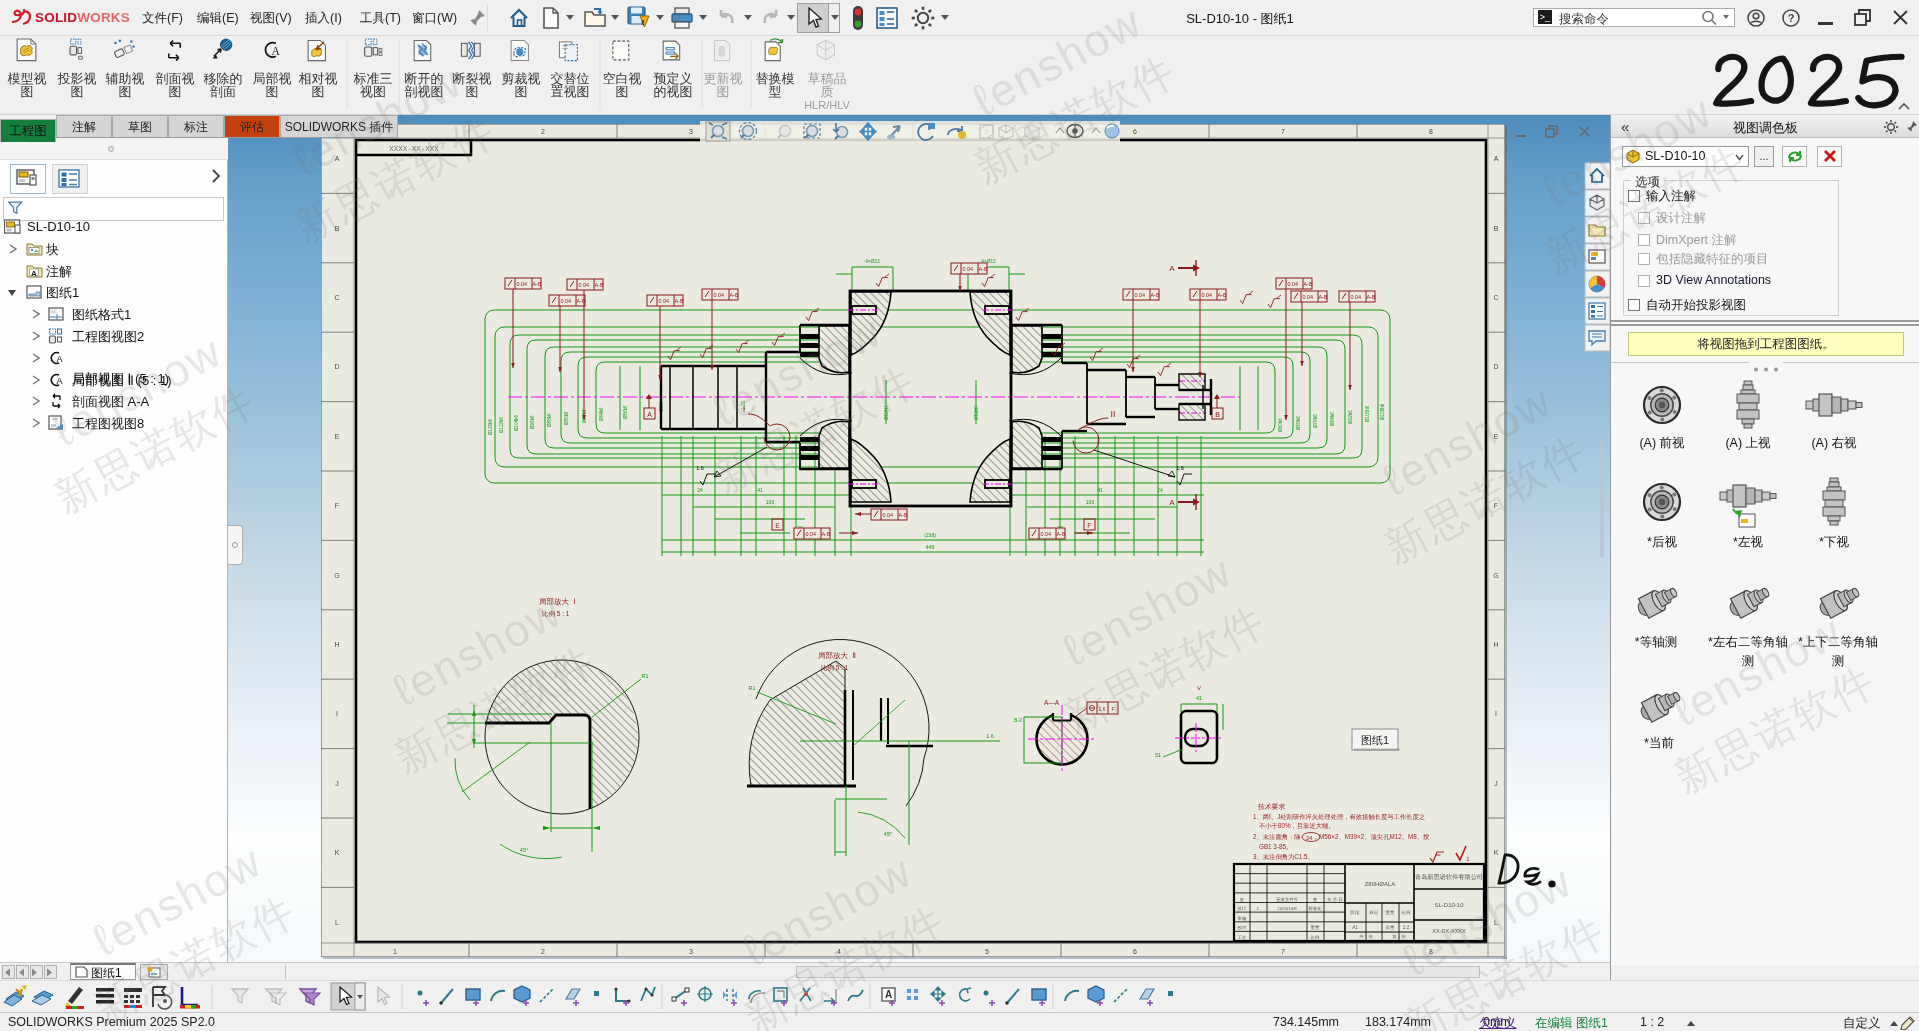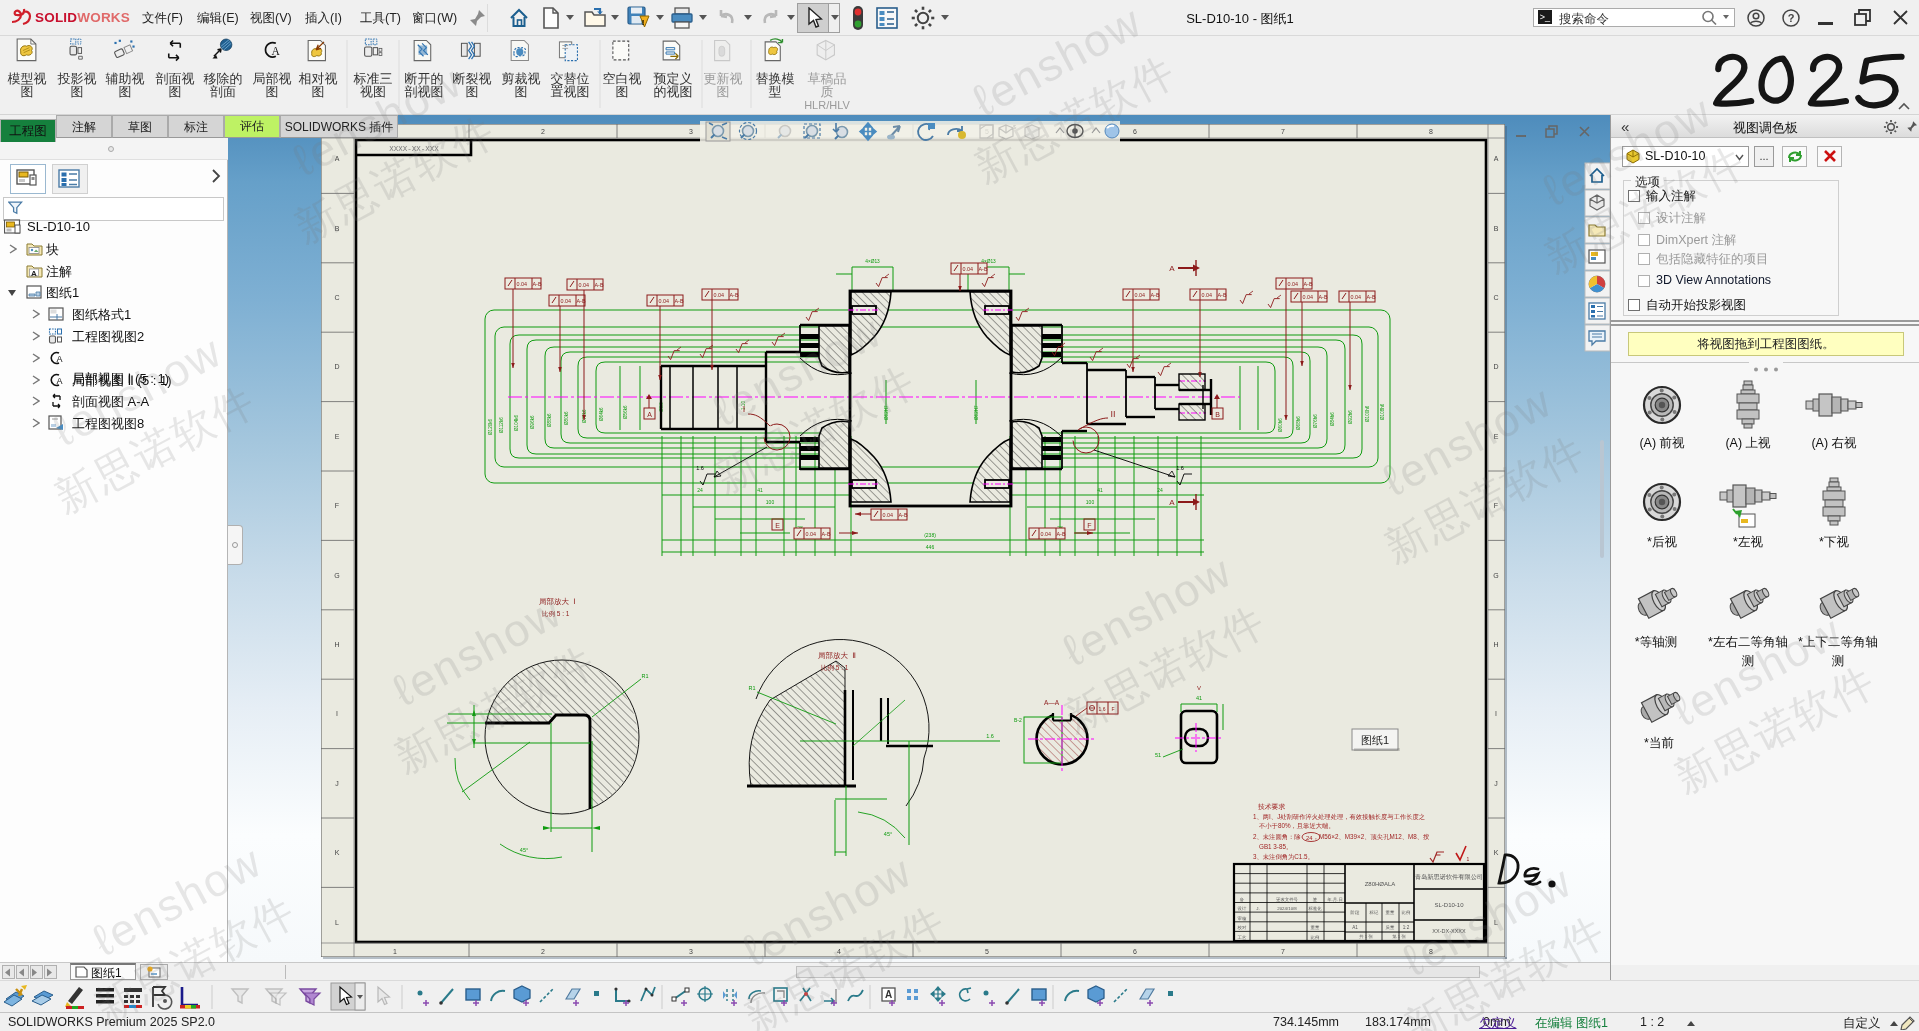--- a/index.html
+++ b/index.html
@@ -314,21 +314,21 @@
     <svg class="abs" style="left:1898px;top:66px;" width="12" height="8" viewBox="0 0 12 8">
       <path d="M1 7 L6 2 L11 7" fill="none" stroke="#555" stroke-width="1.6"></path>
     </svg>
   </div>
 <div class="abs" style="left:228px;top:115px;width:1382px;height:847px;background:linear-gradient(180deg,#4e8cbc 0%,#66a0c9 8%,#7fb0d3 22%,#a7c8de 40%,#c9dcea 55%,#e6eef5 70%,#fbfdfe 85%,#f6f9fb 100%);"></div>
 <div class="abs" style="left:0;top:115px;width:396px;height:23px;z-index:5;">
     <div class="abs" style="left:0px;top:4px;width:56px;height:23px;background:#15803d;border:1px solid #b0b0b0;border-bottom:none;font-size:12.5px;text-align:center;line-height:22px;color:#111;">工程图</div>
     <div class="abs" style="left:56px;top:0;width:56px;height:23px;background:#d5d5d5;border:1px solid #aaa;border-bottom:1px solid #999;font-size:12px;text-align:center;line-height:22px;color:#222;white-space:nowrap;overflow:hidden;">注解</div>
     <div class="abs" style="left:112px;top:0;width:56px;height:23px;background:#d5d5d5;border:1px solid #aaa;border-bottom:1px solid #999;font-size:12px;text-align:center;line-height:22px;color:#222;white-space:nowrap;overflow:hidden;">草图</div>
     <div class="abs" style="left:168px;top:0;width:56px;height:23px;background:#d5d5d5;border:1px solid #aaa;border-bottom:1px solid #999;font-size:12px;text-align:center;line-height:22px;color:#222;white-space:nowrap;overflow:hidden;">标注</div>
-    <div class="abs" style="left:224px;top:0;width:56px;height:23px;background:#bef264;border:1px solid #aaa;border-bottom:1px solid #999;font-size:12px;text-align:center;line-height:22px;color:#222;white-space:nowrap;overflow:hidden;font-family:Liberation Mono, monospace;">评估</div>
+    <div class="abs" style="left:224px;top:0;width:56px;height:23px;background:#c2410c;border:1px solid #aaa;border-bottom:1px solid #999;font-size:12px;text-align:center;line-height:22px;color:#222;white-space:nowrap;overflow:hidden;">评估</div>
     <div class="abs" style="left:280px;top:0;width:118px;height:23px;background:#d5d5d5;border:1px solid #aaa;border-bottom:1px solid #999;font-size:12px;text-align:center;line-height:22px;color:#222;white-space:nowrap;overflow:hidden;">SOLIDWORKS 插件</div>
   </div>
 <div class="abs" style="left:0;top:138px;width:228px;height:824px;background:#fdfdfd;border-right:1px solid #b5b5b5;z-index:4;">
     <div class="abs" style="left:0;top:0;width:228px;height:22px;background:#f4f4f4;border-bottom:1px solid #e0e0e0;">
       <div class="abs" style="left:108px;top:8px;width:6px;height:6px;border-radius:3px;border:1px solid #aaa;background:#e8e8e8;"></div>
     </div>
     <div class="abs" style="left:10px;top:26px;width:36px;height:30px;background:#fff;border:1px solid #9ab8d0;"></div>
 <div class="abs" style="left:52px;top:26px;width:36px;height:30px;background:#f0f0f0;border:1px solid #d0d0d0;"></div>
 <svg class="abs" style="left:16px;top:31px;" width="24" height="20" viewBox="0 0 24 20">
       <rect x="1" y="1" width="17" height="14" fill="#fff" stroke="#555" stroke-width="1.4"></rect>

